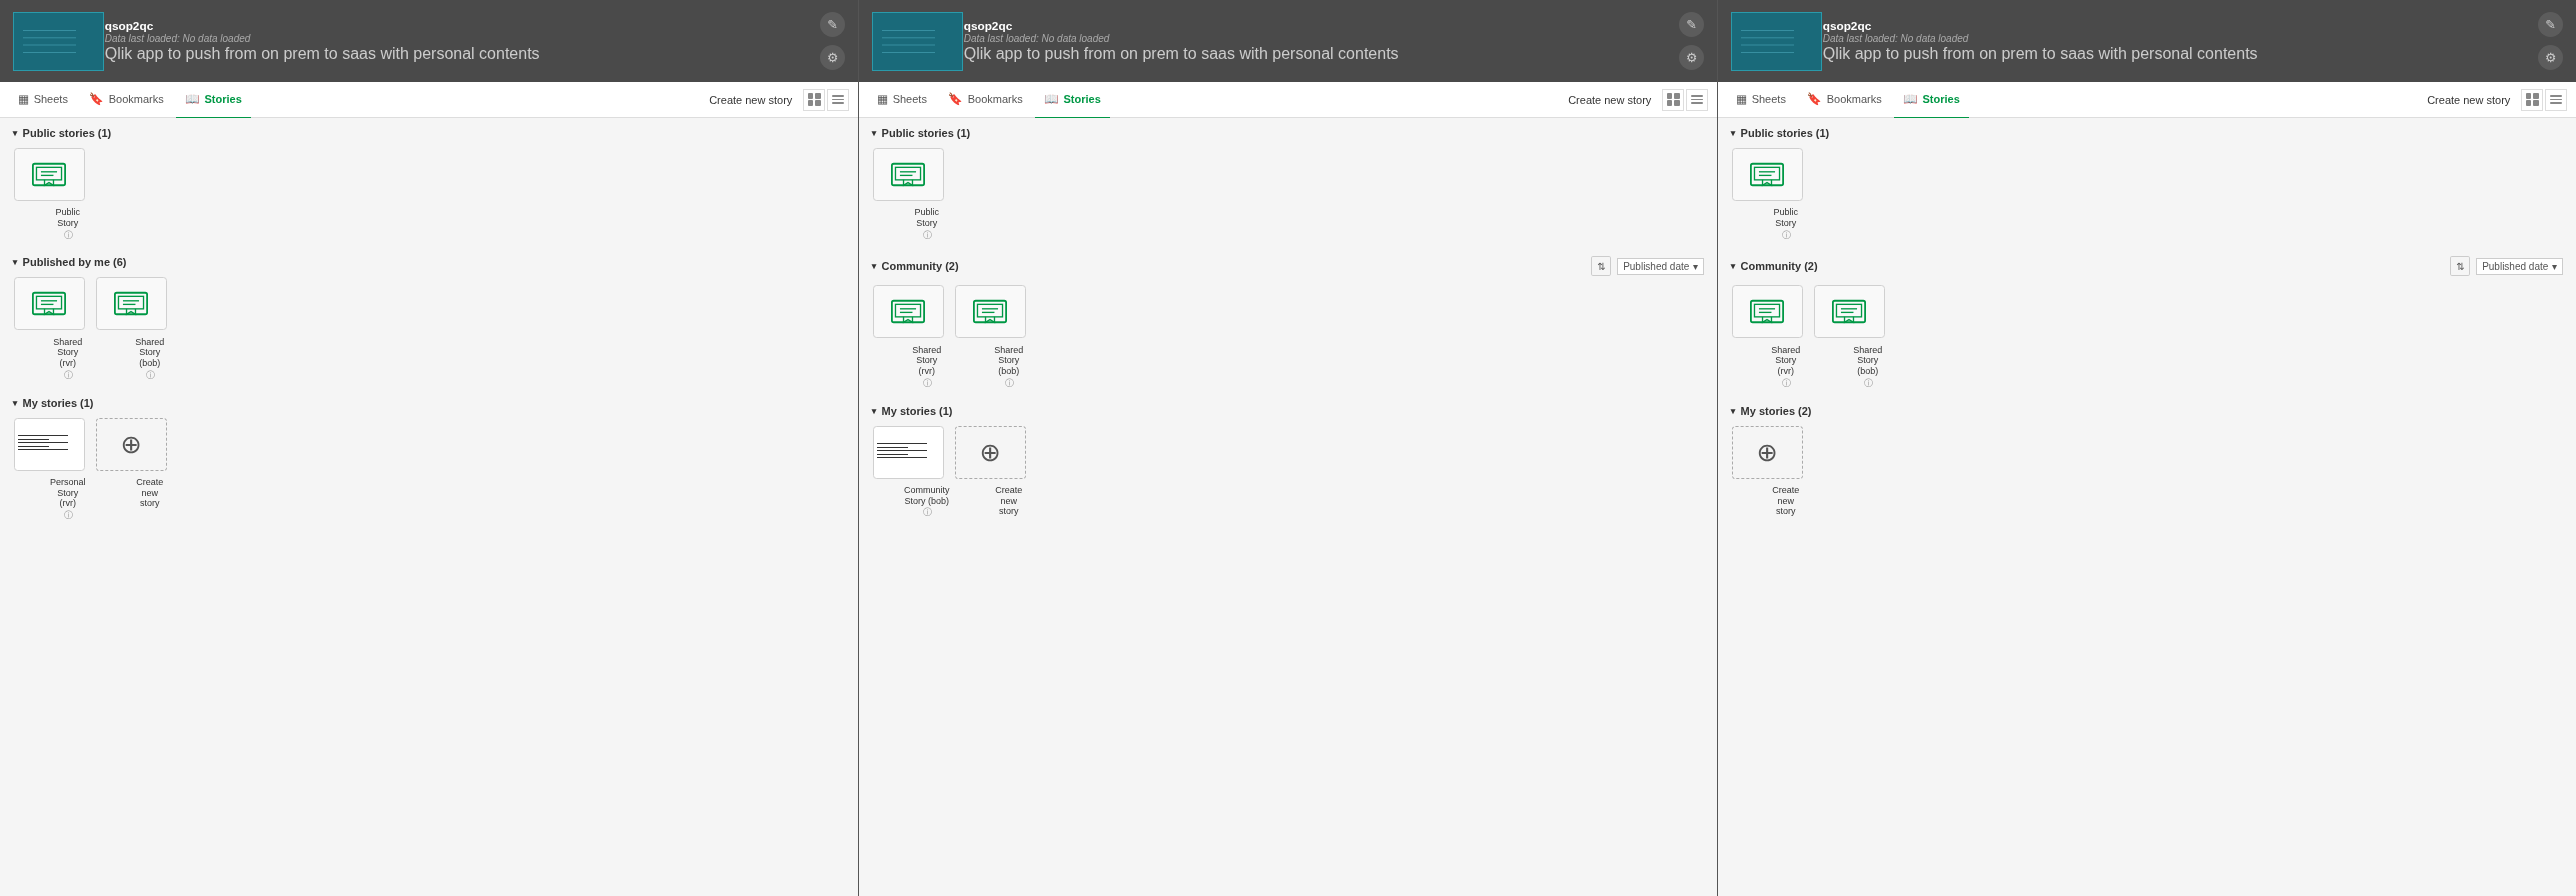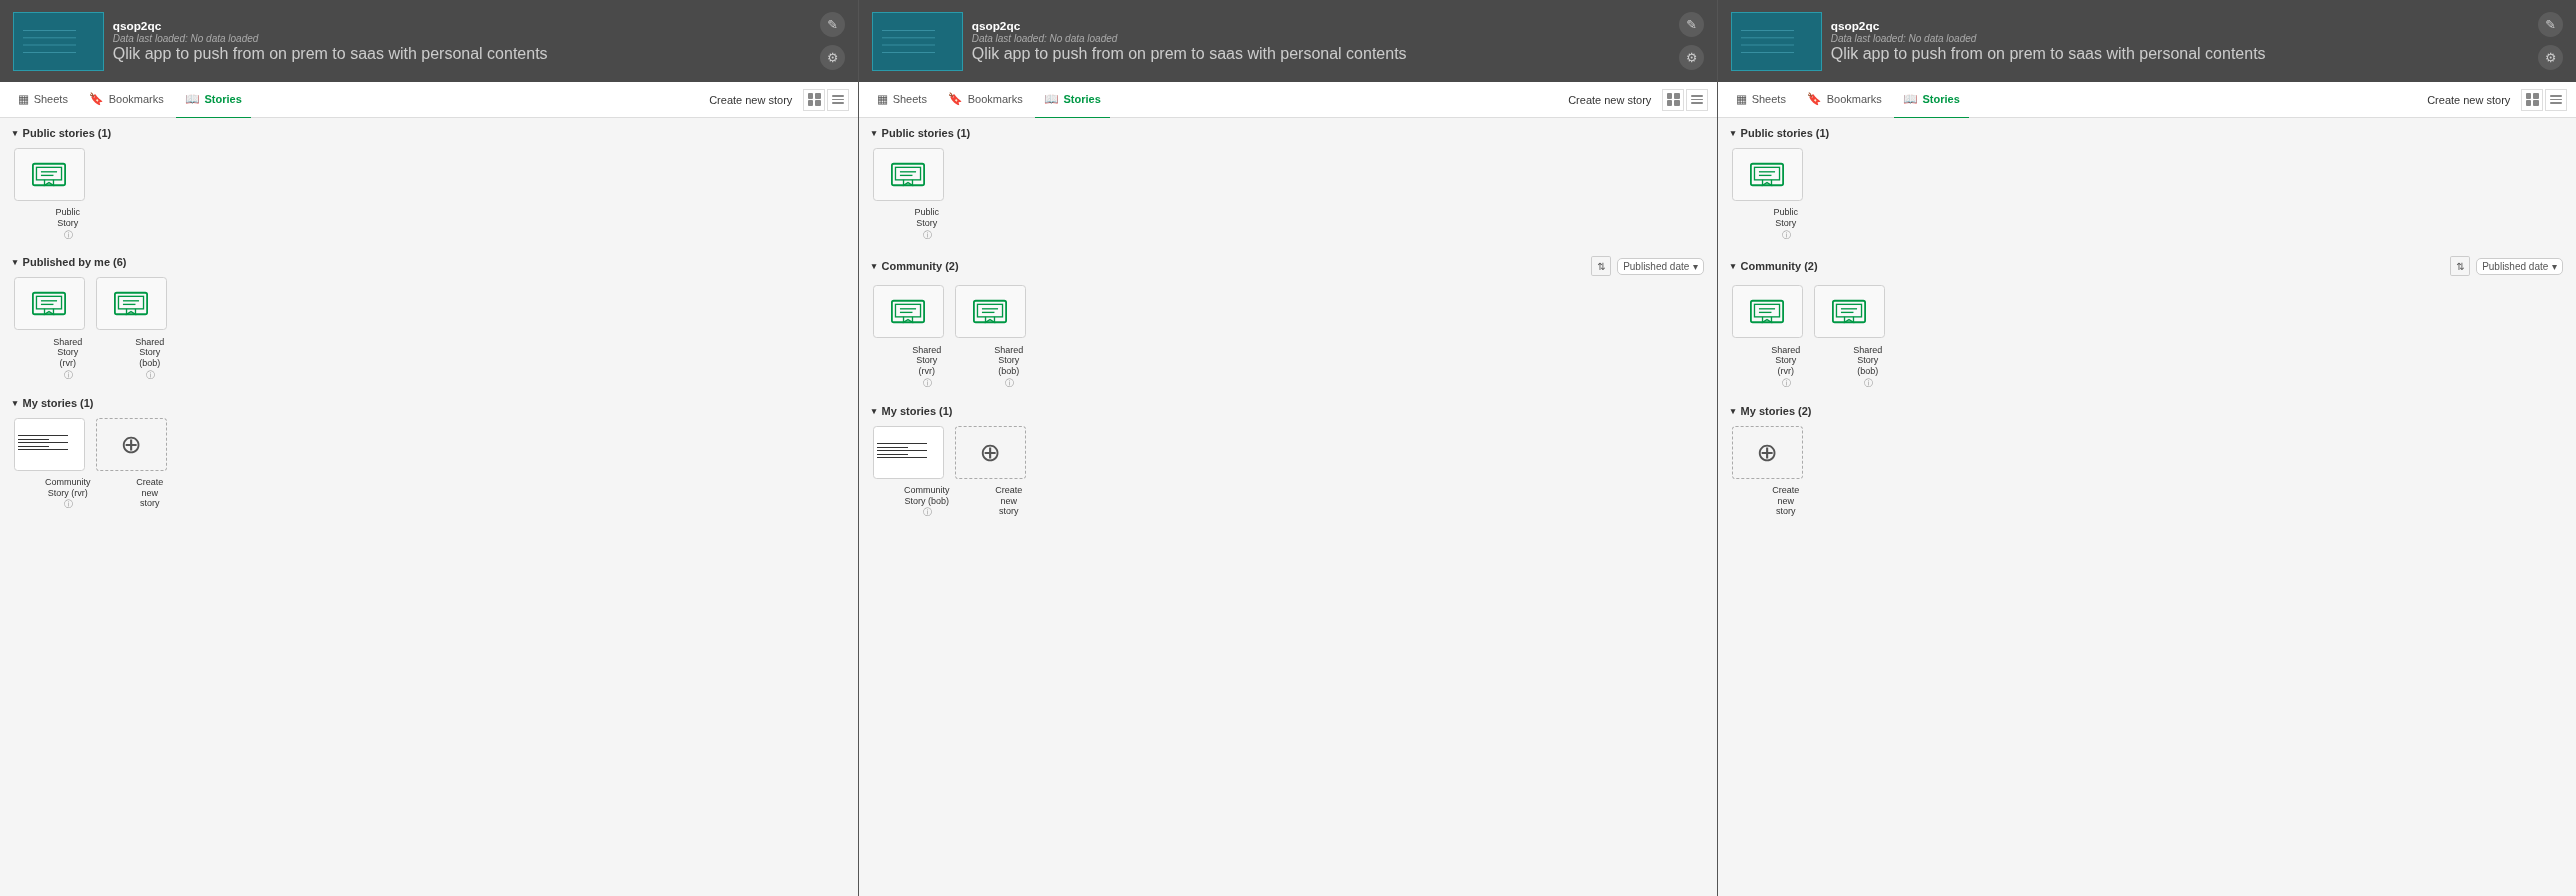--- a/index.html
+++ b/index.html
@@ -4,21 +4,21 @@
   <style>
     * { box-sizing: border-box; margin: 0; padding: 0; }
     body { font-family: 'Segoe UI', Arial, sans-serif; background: #f0f0f0; display: flex; flex-direction: column; height: 896px; overflow: hidden; }
 
     .panels-container { display: flex; flex: 1; height: 100%; }
 
     .panel { flex: 1; display: flex; flex-direction: column; border-right: 0.9px solid #555; background: #f5f5f5; }
     .panel:last-child { border-right: none; }
 
     
-    .panel-header { background: #4a4a4a; padding: 9px 12.7px; display: flex; align-items: center; gap: 9px; min-height: 82px; }
+    .panel-header { background: #4a4a4a; padding: 9px 12.7px; display: flex; align-items: center; gap: 1px; min-height: 82px; }
     .panel-thumbnail { width: 91px; height: 59px; background: #1a6a7a; border: 1.8px solid #2a9aaa; flex-shrink: 0; position: relative; overflow: hidden; }
     .panel-thumbnail-lines { position: absolute; inset: 0; }
     .panel-thumbnail-lines::before, .panel-thumbnail-lines::after { content: ''; position: absolute; background: rgba(100,200,220,0.4); }
     .panel-thumbnail-lines::before { width: 60%; height: 0.9px; top: 30%; left: 10%; box-shadow: 0 7.3px 0 rgba(100,200,220,0.4), 0 14.5px 0 rgba(100,200,220,0.4), 0 22px 0 rgba(100,200,220,0.4); }
     .header-info { flex: 1; }
     .header-app-name { color: #fff; font-size: 11.8px; font-weight: 600; }
     .header-status { color: #aaa; font-size: 10px; margin-bottom: 1.8px; font-style: italic; }
     .header-desc { color: #ccc; font-size: 16px; }
     .header-actions { display: flex; flex-direction: column; gap: 7.3px; align-items: center; }
     .icon-btn { width: 25.4px; height: 25.4px; background: rgba(255,255,255,0.1); border: none; border-radius: 50%; cursor: pointer; color: #ccc; font-size: 12.7px; display: flex; align-items: center; justify-content: center; }
@@ -33,21 +33,21 @@
     .view-toggle { display: flex; gap: 1.8px; margin-left: 7.3px; }
     .view-btn { width: 22px; height: 22px; background: none; border: 0.9px solid #ddd; cursor: pointer; font-size: 11px; display: flex; align-items: center; justify-content: center; color: #555; }
 
     
     .panel-content { flex: 1; overflow-y: auto; padding: 9px 12.7px; }
 
     
     .section { margin-bottom: 14.5px; }
     .section-header { display: flex; align-items: center; gap: 5.4px; font-size: 11px; font-weight: 600; color: #333; margin-bottom: 9px; cursor: pointer; }
     .section-header-right { margin-left: auto; display: flex; align-items: center; gap: 5.4px; }
-    .sort-dropdown { font-size: 10px; color: #555; background: #fff; border: 0.9px solid #ccc; border-radius: 5px; padding: 1.8px 5.4px; cursor: pointer; display: flex; align-items: center; gap: 3.6px; }
+    .sort-dropdown { font-size: 10px; color: #555; background: #fff; border: 0.9px solid #ccc; border-radius: 0; padding: 1.8px 5.4px; cursor: pointer; display: flex; align-items: center; gap: 3.6px; }
     .sort-icon { font-size: 10px; color: #555; background: none; border: 0.9px solid #ccc; border-radius: 1.8px; width: 20px; height: 20px; display: flex; align-items: center; justify-content: center; cursor: pointer; }
 
     
     .cards-grid { display: flex; flex-wrap: wrap; gap: 9px; }
 
     
     .story-card { width: 73px; display: flex; flex-direction: column; align-items: center; }
     .story-card-thumb { width: 71px; height: 53px; border: 1.4px solid #d0d0d0; border-radius: 3.6px; background: #f9f9f9; display: flex; align-items: center; justify-content: center; position: relative; }
     .story-card-thumb.dashed { border: 1.4px dashed #aaa; background: #f5f5f5; }
     .story-card-thumb.has-preview { background: #fff; overflow: hidden; }
@@ -202,21 +202,21 @@
     <div class="story-card-thumb has-preview">
       <div class="personal-thumb-lines">
     <div class="line line-med"></div>
     <div class="line line-short"></div>
     <div class="line line-med"></div>
     <div class="line line-short"></div>
     <div class="line line-med"></div>
   </div>
     </div>
     <div class="card-label-row">
-      <span class="card-label">Community Story (rvr)</span>
+      <span class="card-label">Personal Story (rvr)</span>
       <span class="card-info-icon">ⓘ</span>
     </div>
   </div>
             <div class="story-card">
     <div class="story-card-thumb dashed">
       <span class="plus-icon">⊕</span>
     </div>
     <div class="card-label-row">
       <span class="card-label">Create new story</span>
 

